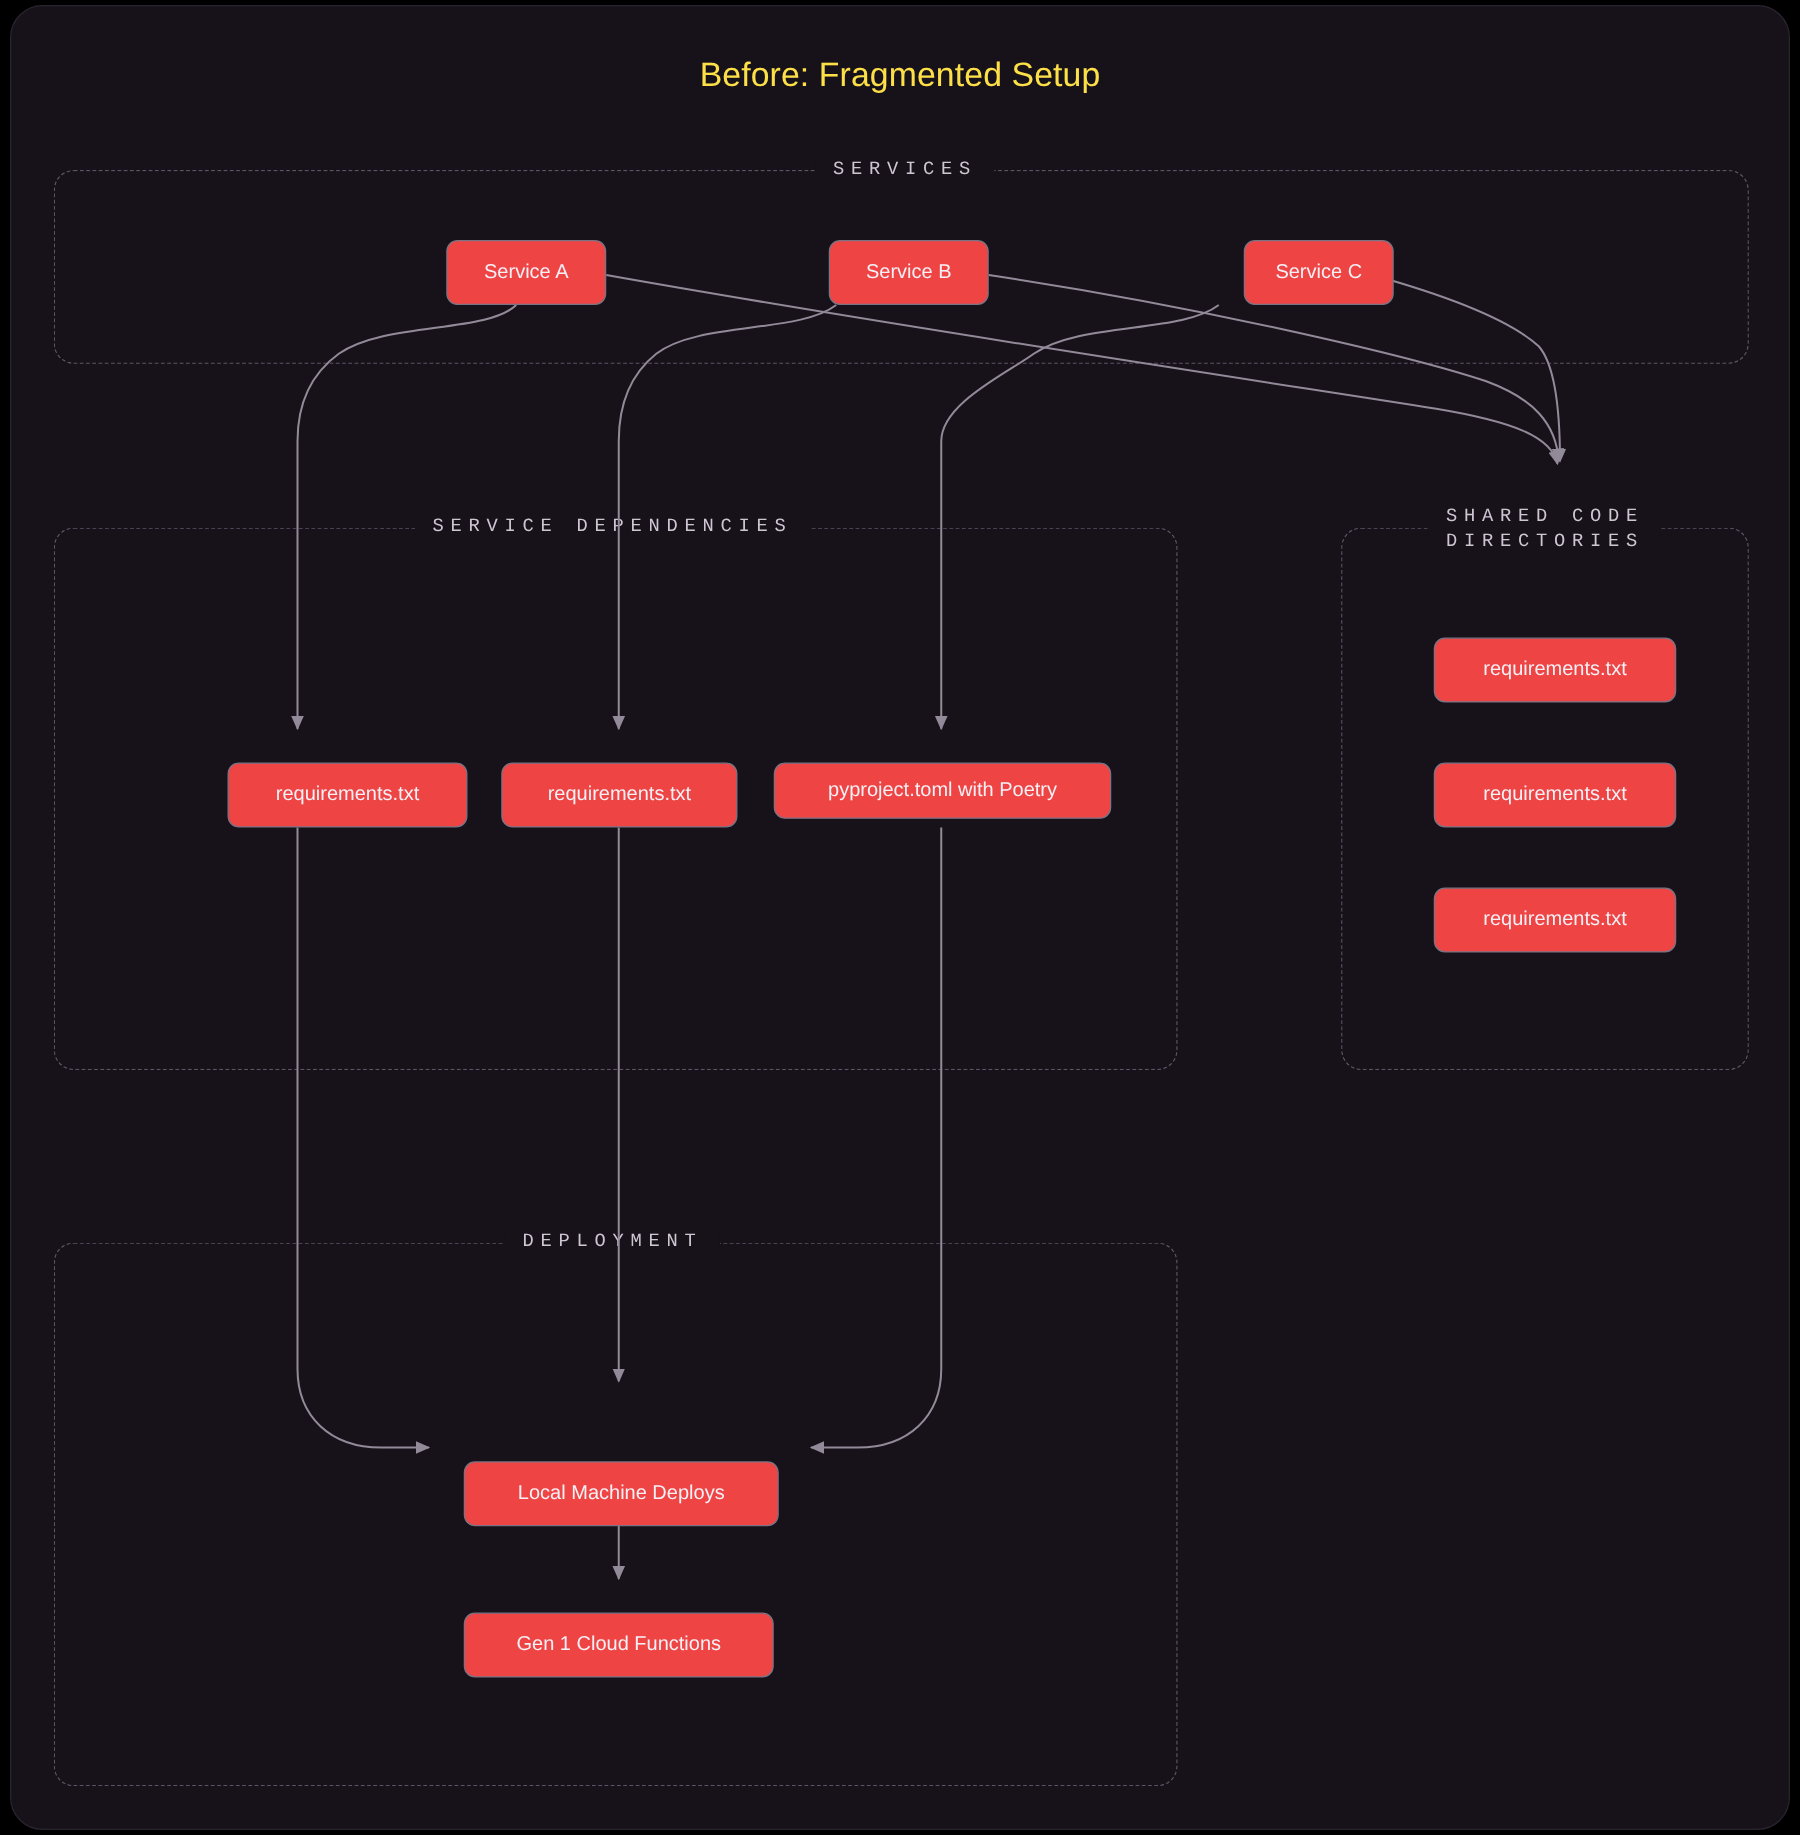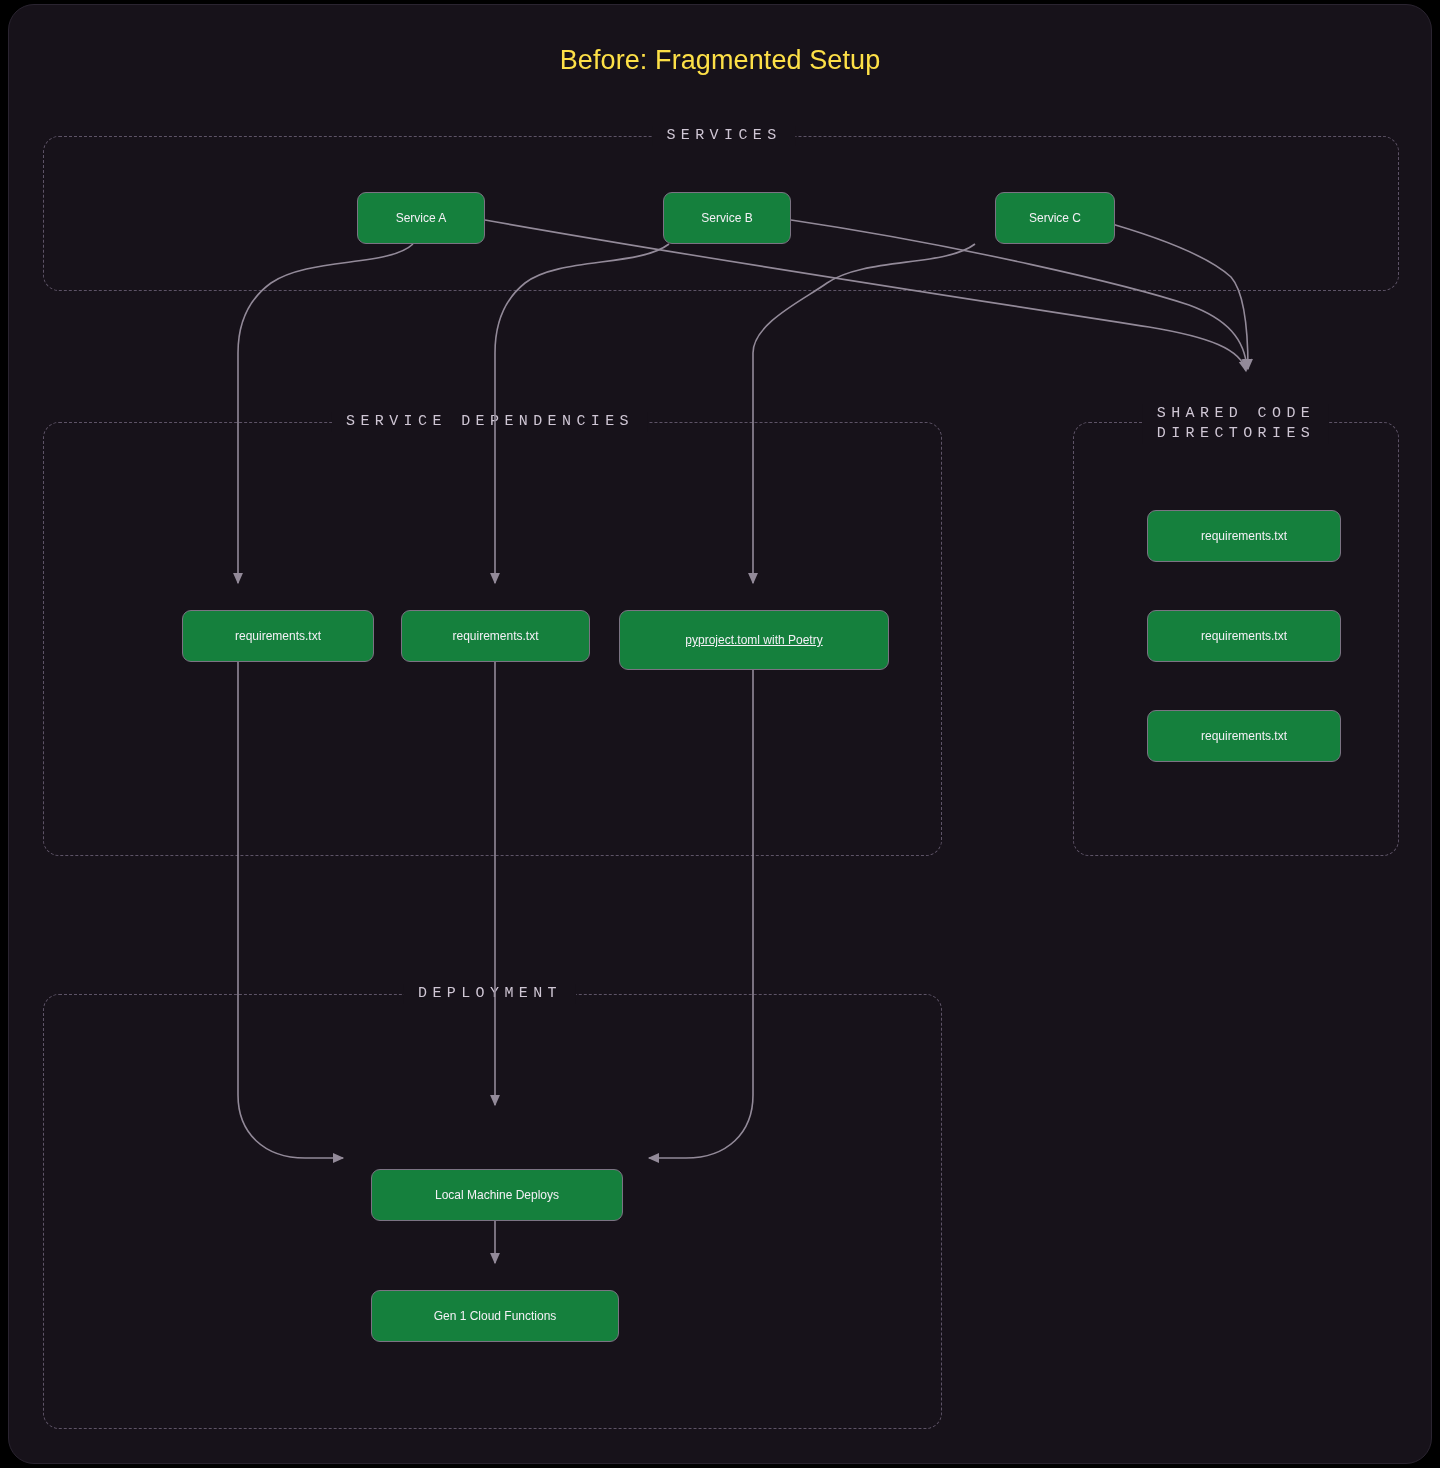--- a/index.html
+++ b/index.html
@@ -66,40 +66,40 @@
     transform: translate(-50%, -50%);
   }
   #label-services   { left: 715px;  top: 131px; }
   #label-deps       { left: 481px;  top: 417px; }
   #label-shared     { left: 1227px; top: 419px; }
   #label-deployment { left: 481px;  top: 989px; }
 
   
   .node {
     position: absolute;
-    background: #15803d;
+    background: #ef4444;
     border: 1px solid #7b7383;
     border-radius: 9px;
     color: #f4f0f6;
-    font-size: 12px;
+    font-size: 16px;
     display: flex;
     align-items: center;
     justify-content: center;
     box-sizing: border-box;
     white-space: nowrap;
     z-index: 5;
   }
 
   #node-svc-a { left: 348px;  top: 187px; width: 128px; height: 52px; }
   #node-svc-b { left: 654px;  top: 187px; width: 128px; height: 52px; text-align: center; }
   #node-svc-c { left: 986px;  top: 187px; width: 120px; height: 52px; }
 
   #node-dep-0 { left: 173px;  top: 605px; width: 192px; height: 52px; }
   #node-dep-1 { left: 392px;  top: 605px; width: 189px; height: 52px; }
-  #node-dep-2 { left: 610px;  top: 605px; width: 270px; height: 60px; text-decoration: underline; }
+  #node-dep-2 { left: 610px;  top: 605px; width: 270px; height: 45px; }
 
   #node-shared-0 { left: 1138px; top: 505px; width: 194px; height: 52px; }
   #node-shared-1 { left: 1138px; top: 605px; width: 194px; height: 52px; }
   #node-shared-2 { left: 1138px; top: 705px; width: 194px; height: 52px; }
 
   #node-deploy-local { left: 362px; top: 1164px; width: 252px; height: 52px; }
   #node-deploy-gen1  { left: 362px; top: 1285px; width: 248px; height: 52px; }
 
   
   #edges {

